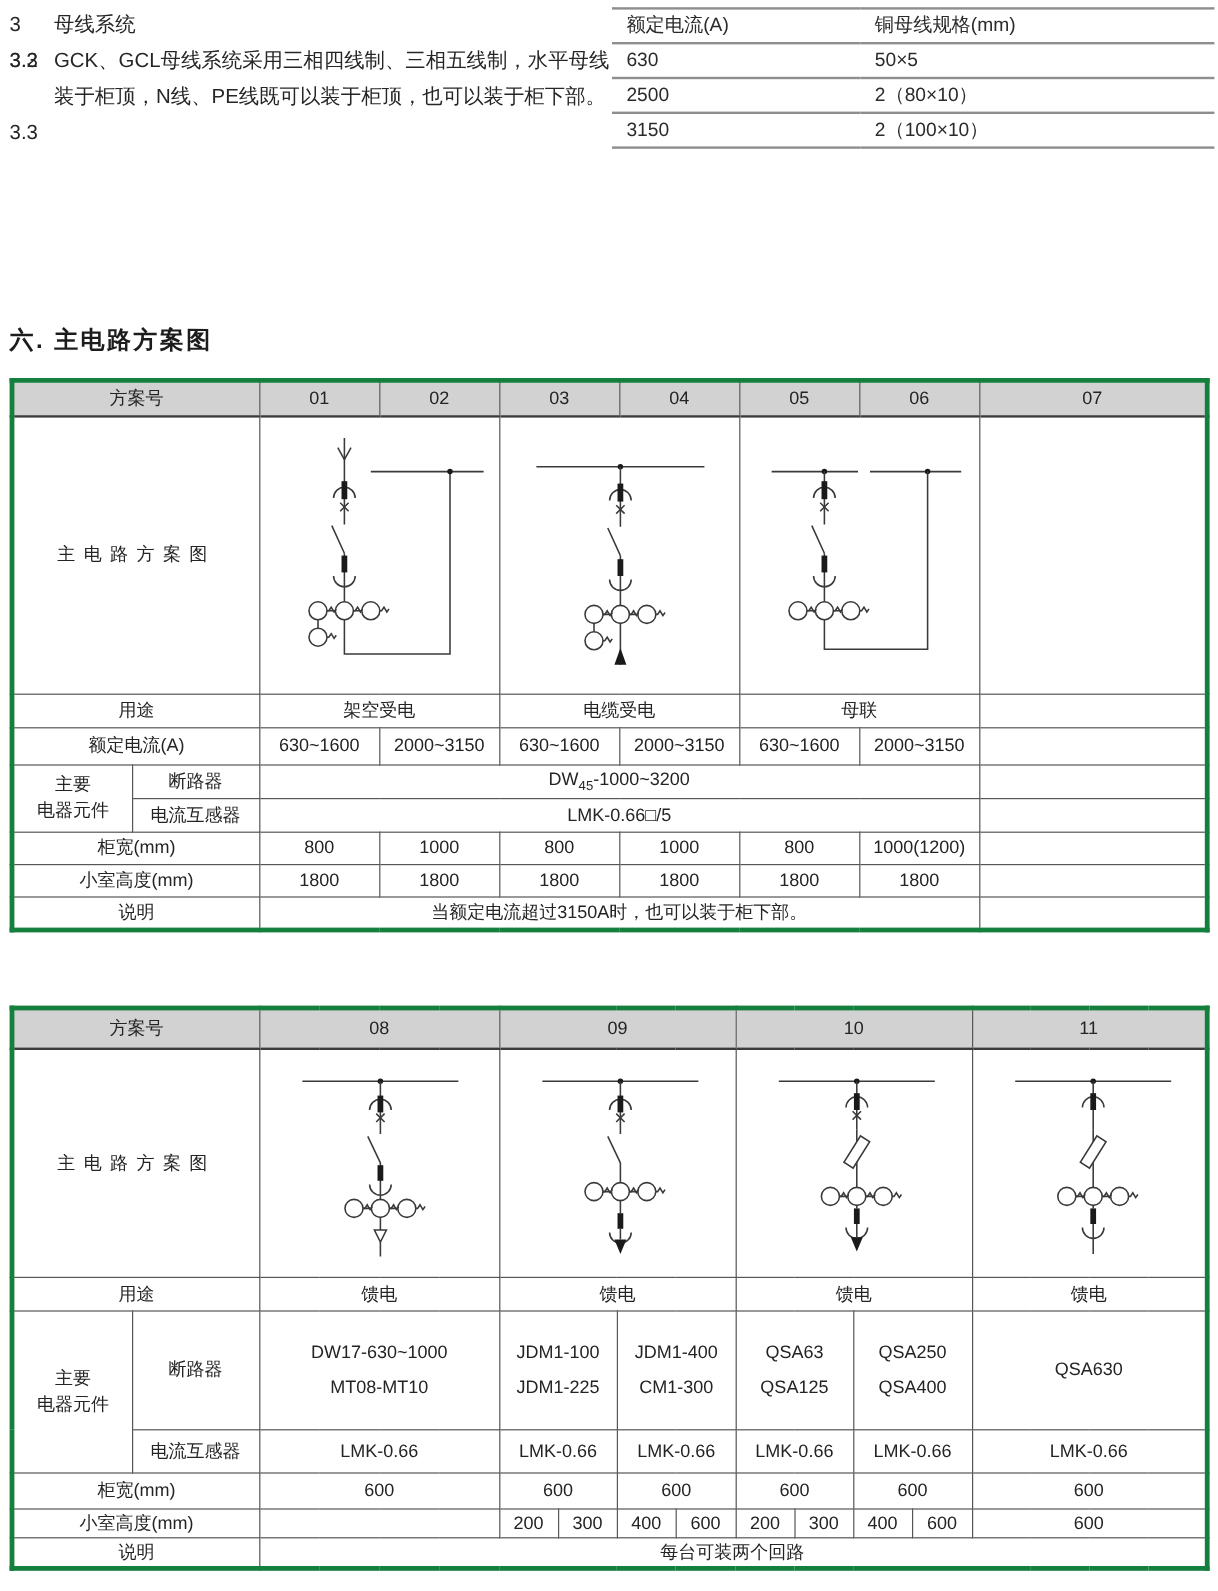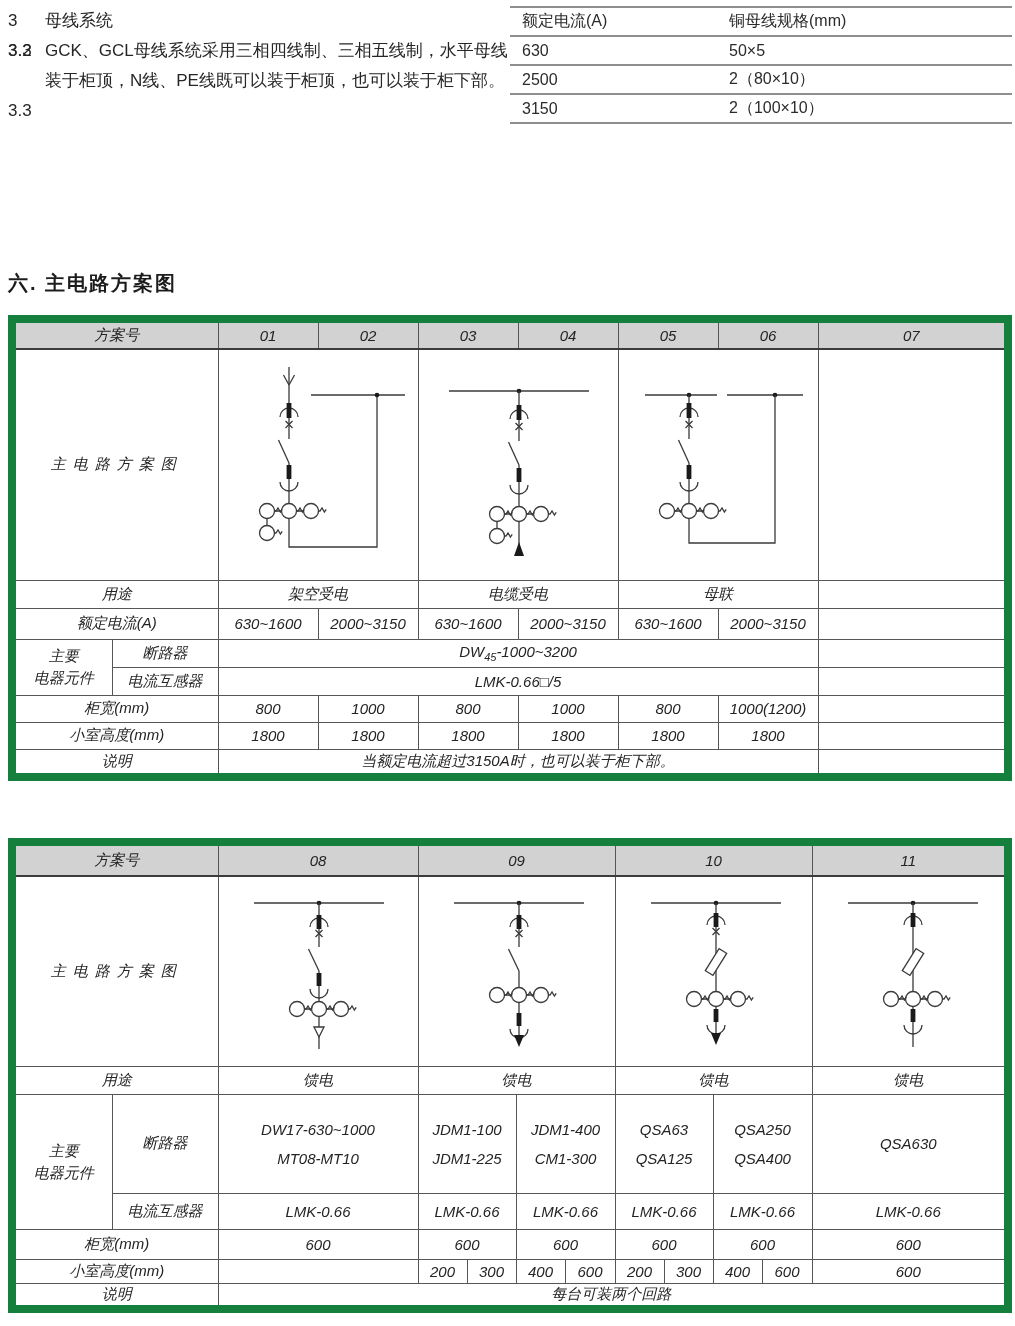--- a/index.html
+++ b/index.html
@@ -17,21 +17,21 @@
   .bus td{border:none;border-bottom:2px solid #8e8e8e;text-align:left;
           padding:2px 0 2px 12px;font-size:16px;height:23px;color:#2b2b2b;}
   .bus td.c1{width:195px;}
 
   
   .sec-title{position:absolute;left:8px;top:270px;font-size:20px;font-weight:bold;
              letter-spacing:2px;color:#1c1c1c;}
 
   
   table.t{border-collapse:collapse;table-layout:fixed;position:absolute;left:8px;width:996px;
-          border:8px solid #15803d;font-style:italic;}
+          border:4px solid #15803d;}
   table.t td{border:1px solid #565656;text-align:center;vertical-align:middle;
              font-size:15px;color:#242424;padding:0;overflow:hidden;}
   table.t tr.hdr td{background:#d2d2d2;border-bottom:2px solid #3c3c3c;}
   .t1{top:315px;}
   .t2{top:838px;}
   td.diag-label{letter-spacing:7px;font-size:16px;}
   td.diag-cell svg{display:block;margin:0 auto;}
   .twoline div{line-height:29px;}
   sub.small{font-size:11px;}
   .complabel div{line-height:22px;}

